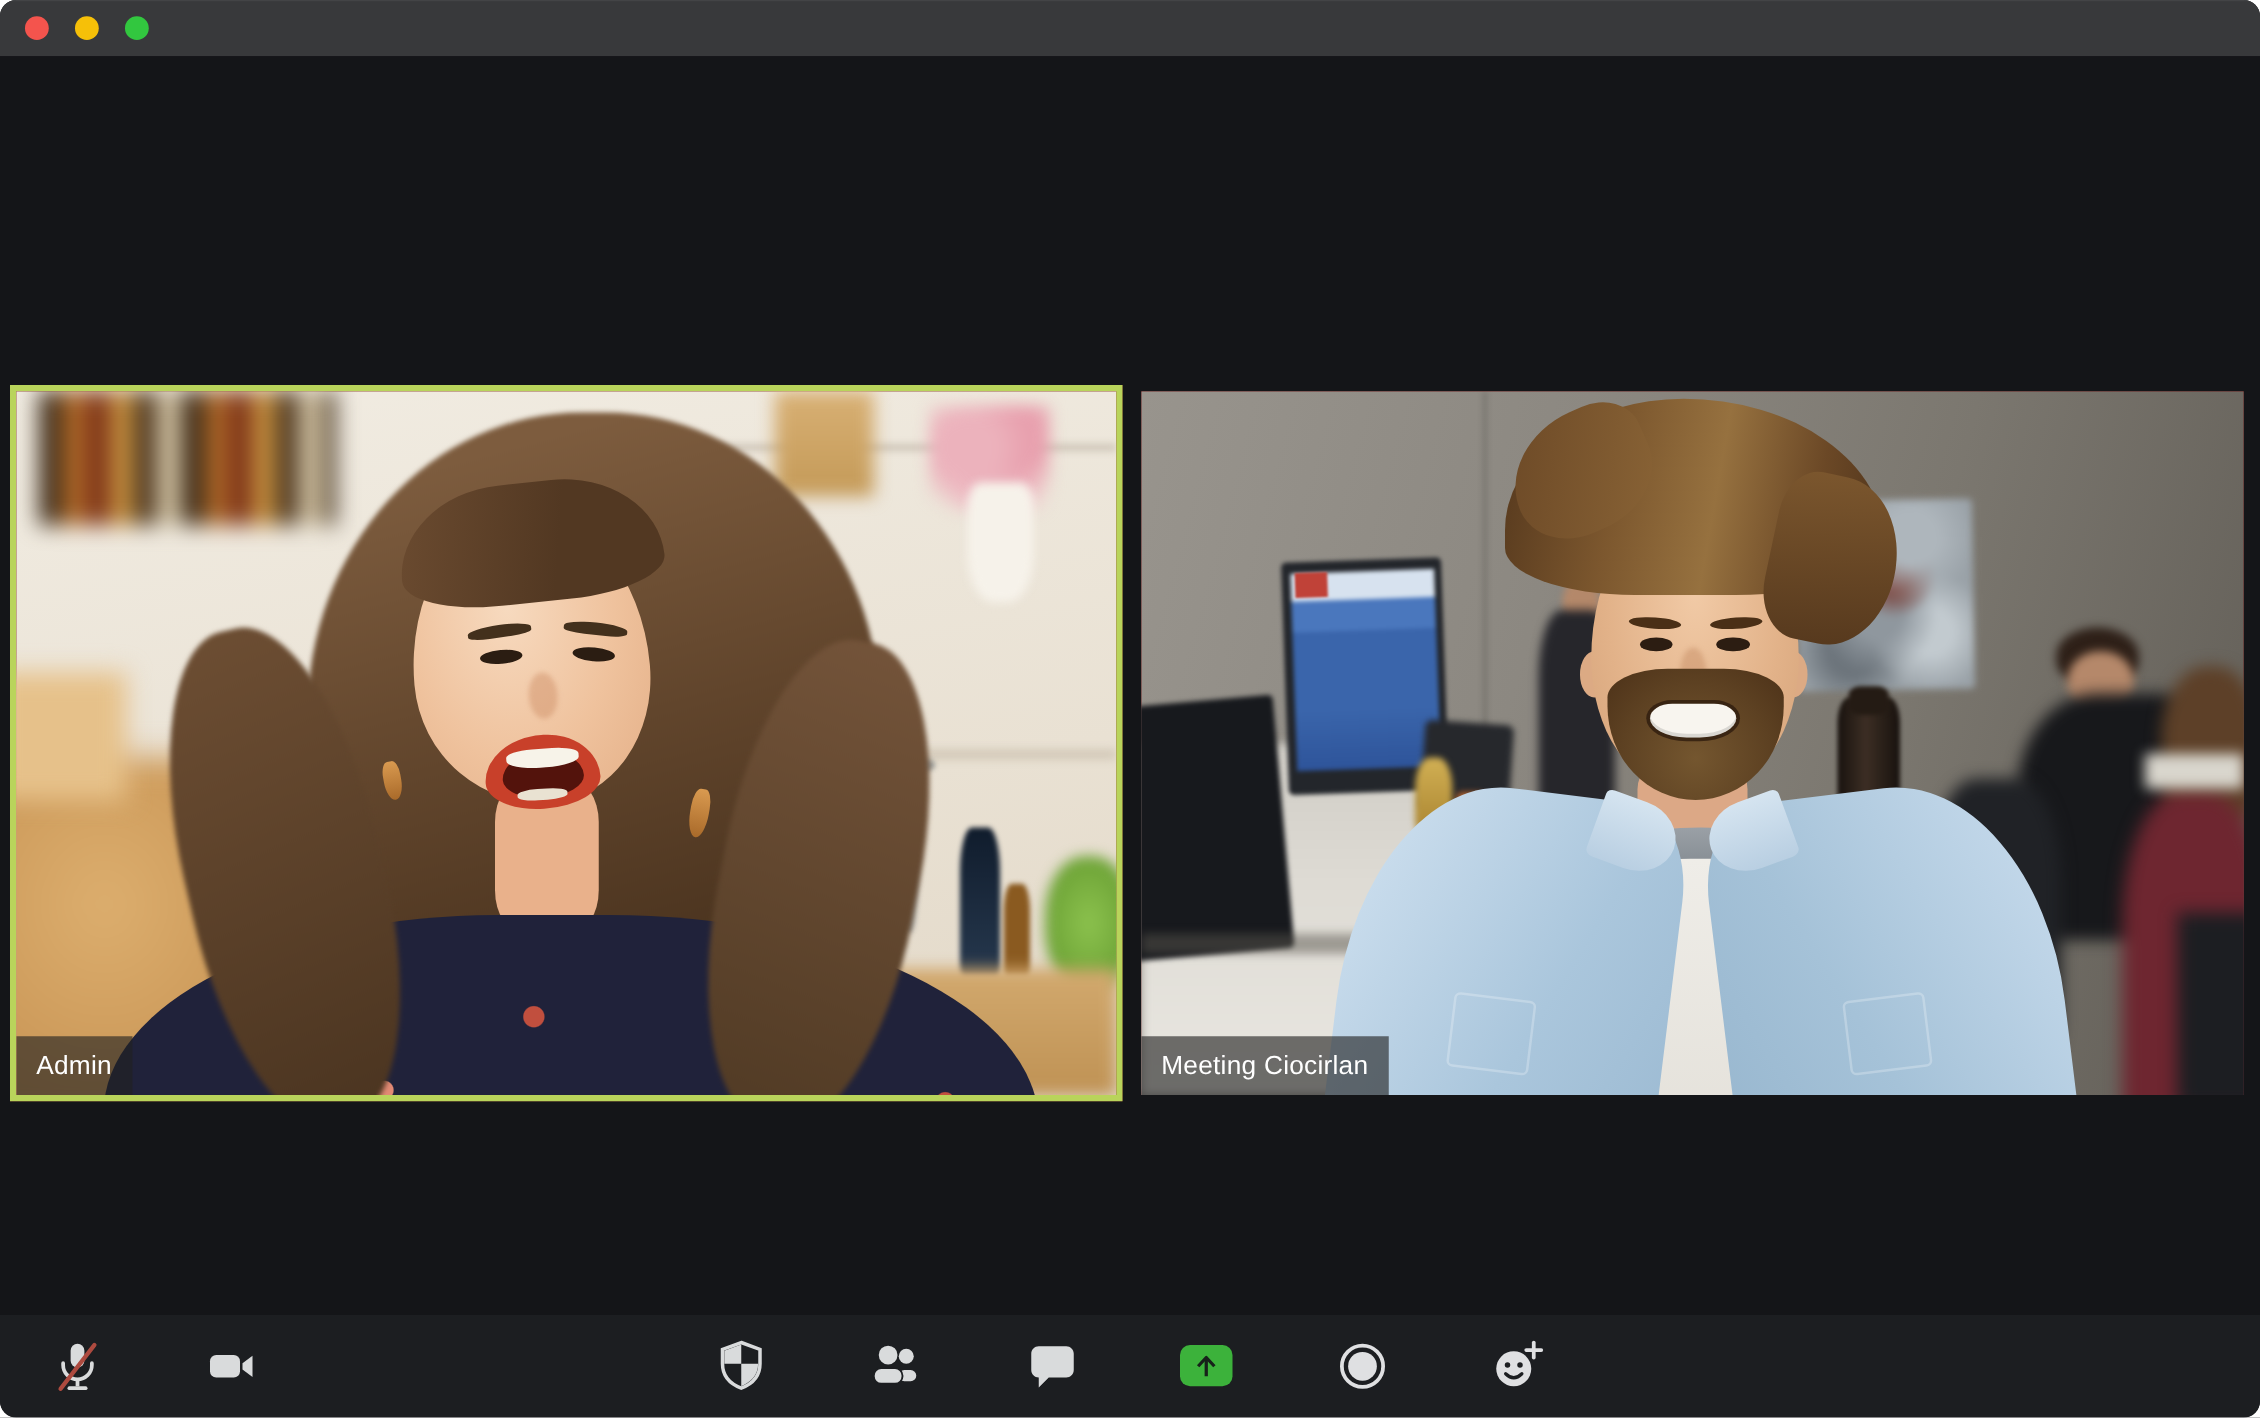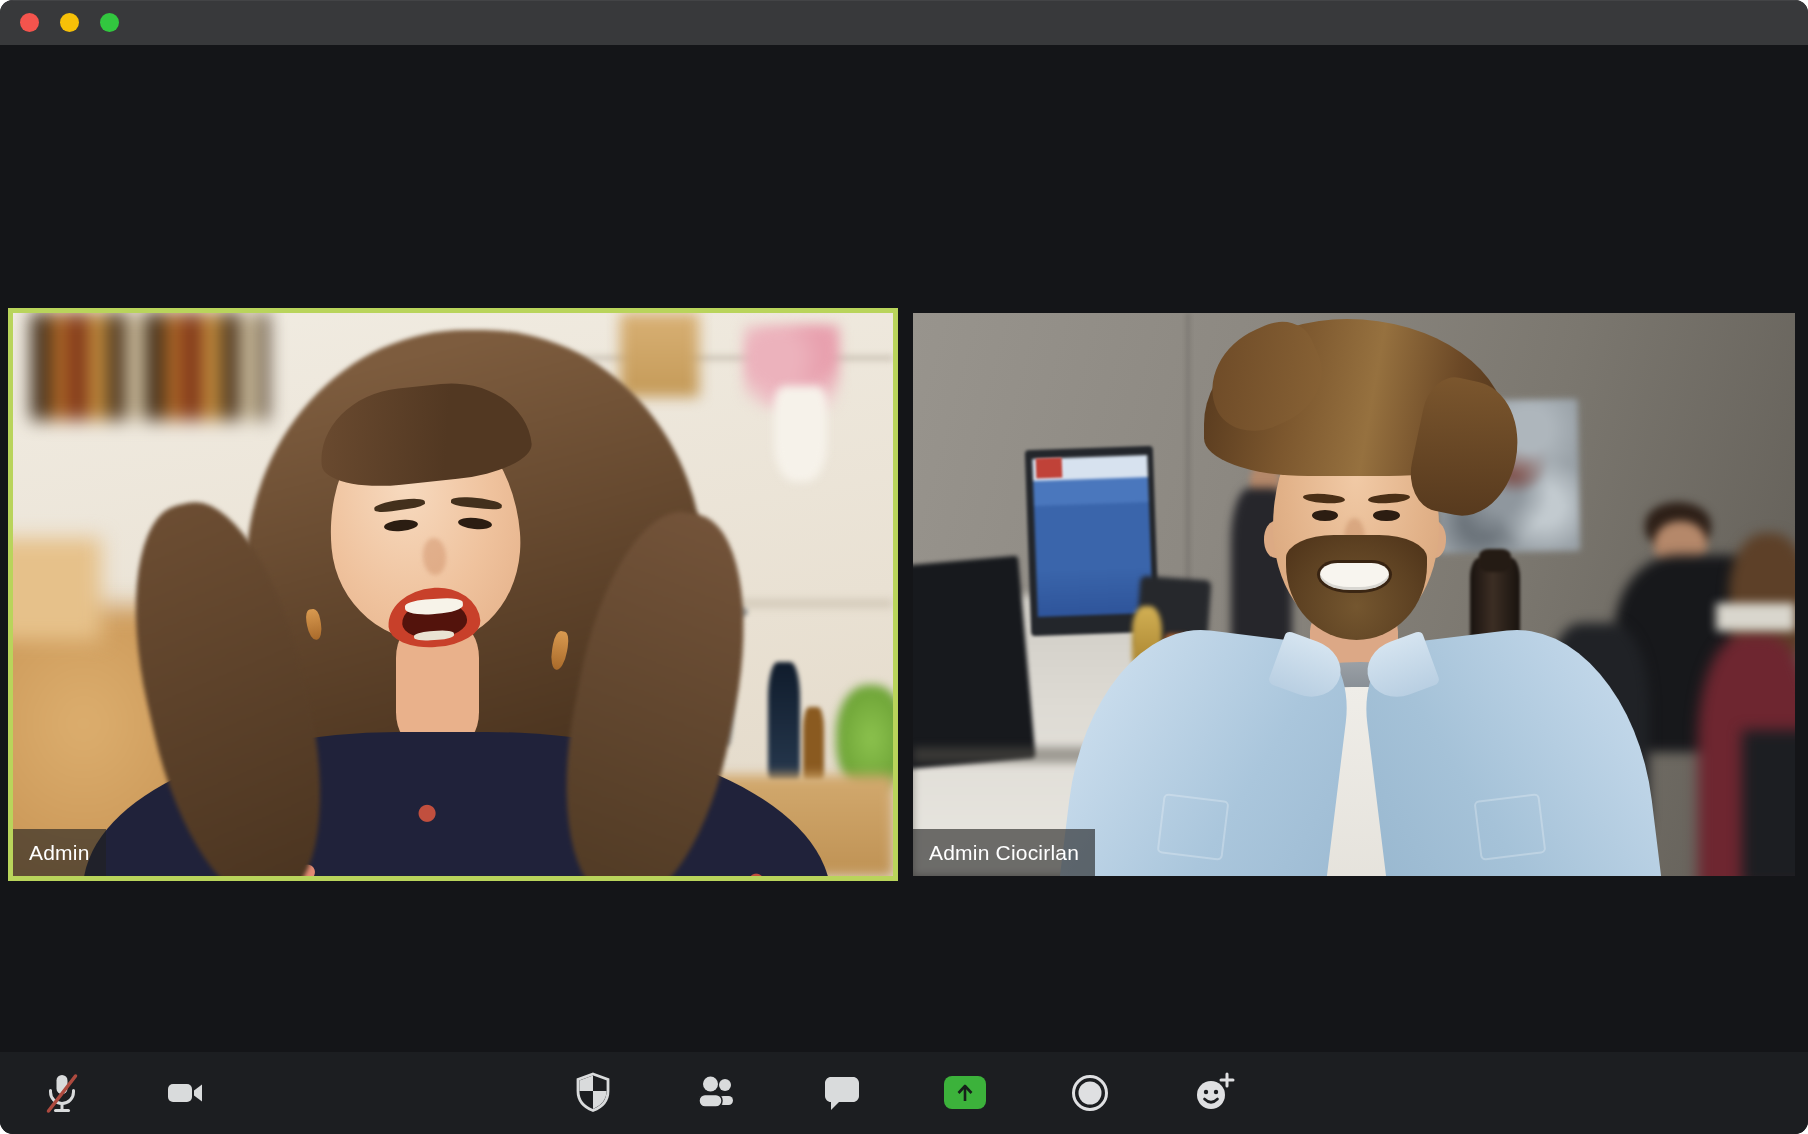--- a/index.html
+++ b/index.html
@@ -201,21 +201,21 @@
       <div class="s rt-quiff"></div>
       <div class="s rt-hairR"></div>
       <div class="s rt-browL"></div>
       <div class="s rt-browR"></div>
       <div class="s rt-eyeL"></div>
       <div class="s rt-eyeR"></div>
       <div class="s rt-nose"></div>
       <div class="s rt-beard"></div>
       <div class="s rt-smile"></div>
       <div class="name-label">
-        <span>Admin Ciocirlan</span>
+        <span>Meeting Ciocirlan</span>
       </div>
     </div>
 
   </div>
 
   <div class="toolbar">
 
     <button class="tb-btn" style="left:38px">
       <svg class="icon" width="48" height="48" viewBox="0 0 48 48">
         <rect x="18.5" y="6" width="11" height="19" rx="5.5" fill="#d9dbdc"></rect>

